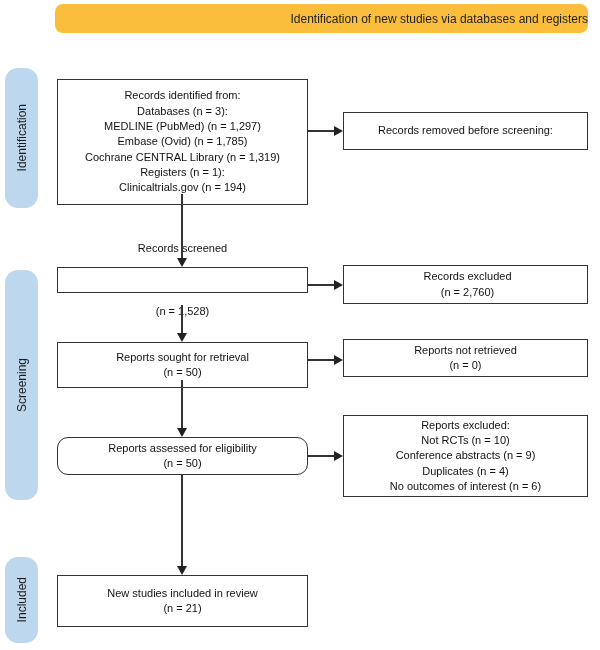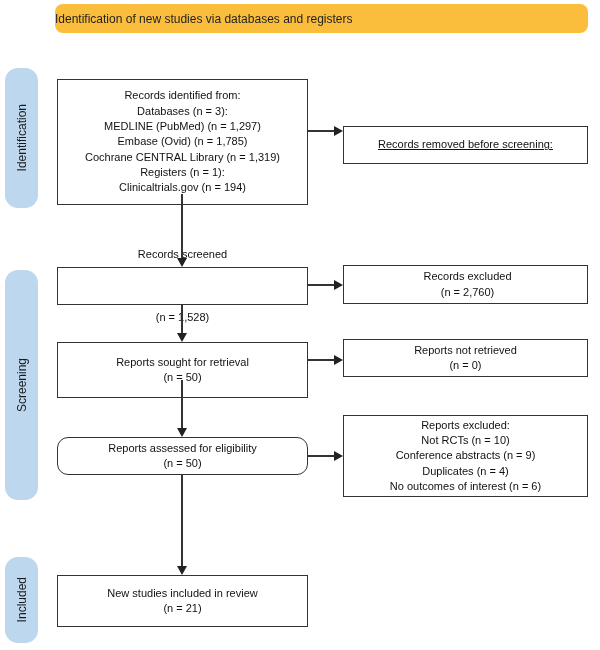--- a/index.html
+++ b/index.html
@@ -17,21 +17,21 @@
   }
   
   .banner {
     position: absolute;
     left: 55px; top: 4px;
     width: 533px; height: 29px;
     background: #FBBE3C;
     border-radius: 8px;
     display: flex;
     align-items: center;
-    justify-content: flex-start;
+    justify-content: flex-end;
     font-size: 12px;
     color: #1f1f1f;
   }
   
   .stage {
     position: absolute;
     left: 5px;
     width: 33px;
     background: #BDD7EE;
     border-radius: 13px;
@@ -61,25 +61,25 @@
     justify-content: center;
     text-align: center;
     font-size: 11px;
     line-height: 1.4;
     color: #111111;
     padding: 2px 4px;
   }
   .main-col  { left: 57px;  width: 251px; }
   .right-col { left: 343px; width: 245px; }
   #box-identified { top: 79px;  height: 126px; }
-  #box-screened   { top: 267px; height: 38px; gap: 48px;  }
-  #box-sought     { top: 342px; height: 56px;  }
+  #box-screened   { top: 267px; height: 26px; gap: 48px;  }
+  #box-sought     { top: 342px; height: 46px;  }
   #box-assessed   { top: 437px; height: 38px; border-radius: 11px;  }
   #box-included   { top: 575px; height: 52px; text-align: right;  }
-  #box-removed        { top: 126px; height: 38px; text-decoration: underline; }
+  #box-removed        { top: 112px; height: 38px; }
   #box-excluded-recs  { top: 265px; height: 39px; padding-left: 8px; }
   #box-not-retrieved  { top: 339px; height: 38px; }
   #box-excluded-reps  { top: 415px; height: 82px; text-align: center; }
   
   .hline {
     position: absolute;
     height: 1.5px;
     background: #333333;
     left: 308px;
     width: 27px;

